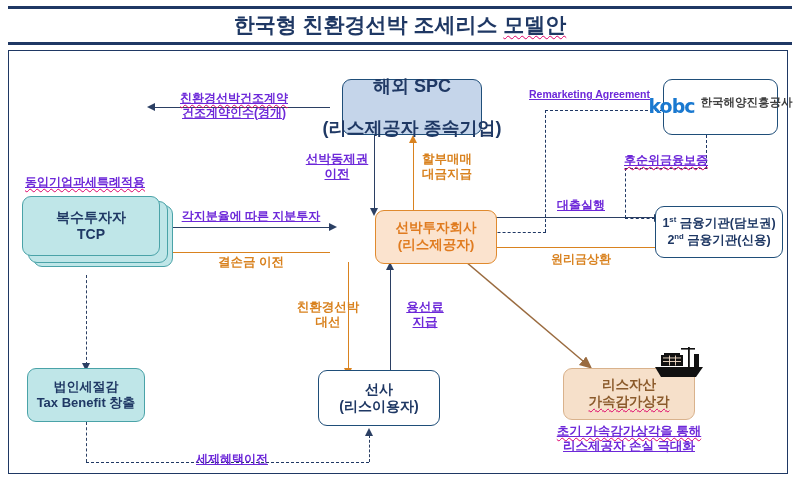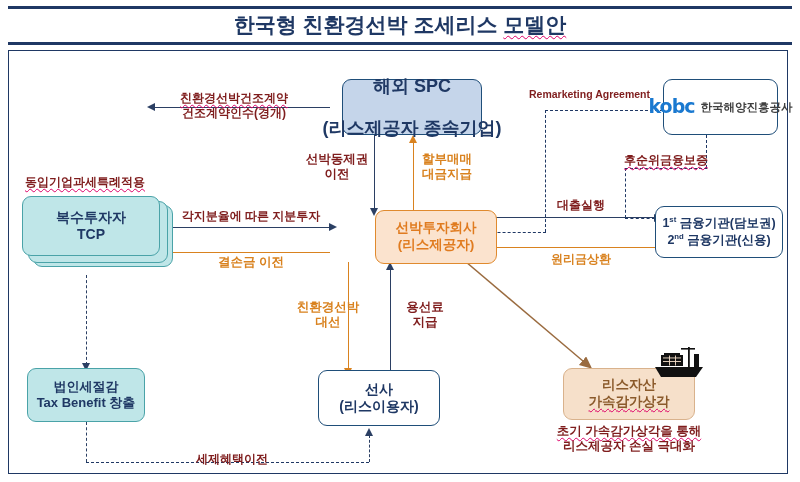--- a/index.html
+++ b/index.html
@@ -31,21 +31,21 @@
   .orange-box{border:1.6px solid #e08a2e;background:#fbe3ce;color:#e07b1f;border-radius:9px;}
   .teal-box{border:1.6px solid #4aa3a8;background:#bfe6e8;color:#1f3864;border-radius:9px;}
   .tan-box{border:1.6px solid #d9b28c;background:#f6e0ca;color:#8b5a2b;border-radius:9px;}
   .white-box{border:1.6px solid #1f4e79;background:#ffffff;border-radius:9px;}
 
   
   .stack-l{position:absolute;border:1.6px solid #4aa3a8;background:#bfe6e8;border-radius:9px;}
 
   
   .lbl{position:absolute;font-weight:bold;line-height:1.22;white-space:nowrap;}
-  .lbl.navy{color:#7f1d1d;}
+  .lbl.navy{color:#6d28d9;text-decoration:underline;}
   .lbl.orange{color:#d9821f;}
   .lbl.center{text-align:center;}
   .underline-wavy{text-decoration:underline;text-decoration-color:#d06;
                   text-decoration-style:wavy;text-decoration-thickness:1px;text-underline-offset:2px;}
 
   
   .ln{position:absolute;}
   .h-navy{height:0;border-top:1.4px solid #2b3f63;}
   .v-navy{width:0;border-left:1.4px solid #2b3f63;}
   .h-orange{height:0;border-top:1.4px solid #d9821f;}
@@ -57,21 +57,21 @@
   .arw{position:absolute;width:0;height:0;}
   .ar-left-navy{border-top:4.5px solid transparent;border-bottom:4.5px solid transparent;border-right:8px solid #2b3f63;}
   .ar-right-navy{border-top:4.5px solid transparent;border-bottom:4.5px solid transparent;border-left:8px solid #2b3f63;}
   .ar-down-navy{border-left:4.5px solid transparent;border-right:4.5px solid transparent;border-top:8px solid #2b3f63;}
   .ar-up-navy{border-left:4.5px solid transparent;border-right:4.5px solid transparent;border-bottom:8px solid #2b3f63;}
   .ar-left-orange{border-top:4.5px solid transparent;border-bottom:4.5px solid transparent;border-right:8px solid #d9821f;}
   .ar-right-orange{border-top:4.5px solid transparent;border-bottom:4.5px solid transparent;border-left:8px solid #d9821f;}
   .ar-up-orange{border-left:4.5px solid transparent;border-right:4.5px solid transparent;border-bottom:8px solid #d9821f;}
 
   
-  #kobc-inner{display:flex;align-items:center;justify-content:center;gap:6px;}
+  #kobc-inner{display:flex;align-items:flex-start;justify-content:center;gap:6px;}
   .kobc-mark{font-size:19px;font-weight:bold;color:#1a79d0;letter-spacing:-1px;font-family:"DejaVu Sans",sans-serif;}
   .kobc-name{font-size:11.5px;font-weight:bold;color:#3f3f3f;white-space:nowrap;}
 
   sup{font-size:0.62em;vertical-align:super;}
 </style>
 </head>
 <body>
 
 <div id="root">
 

